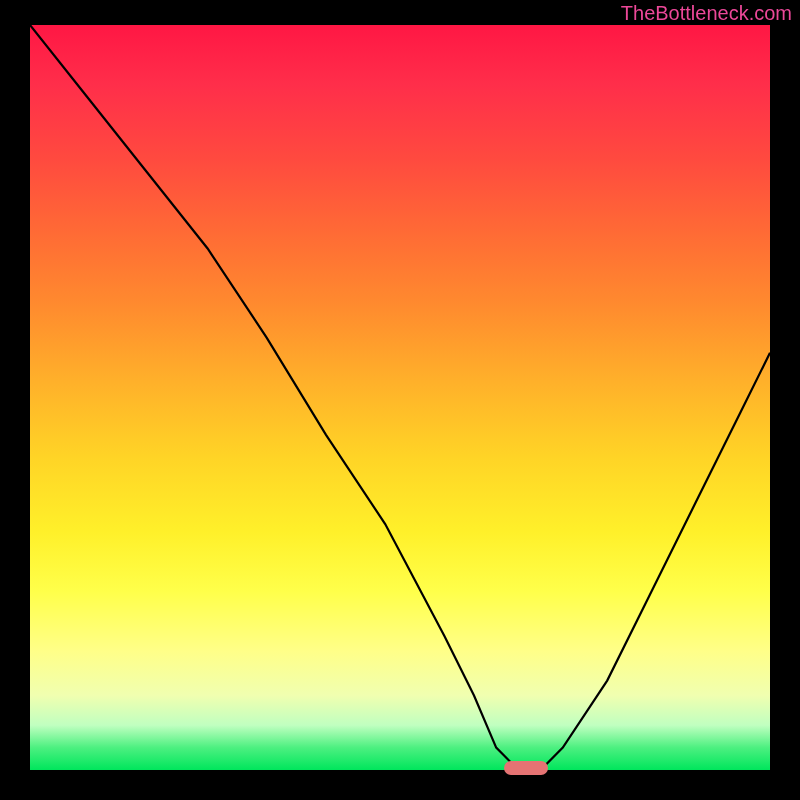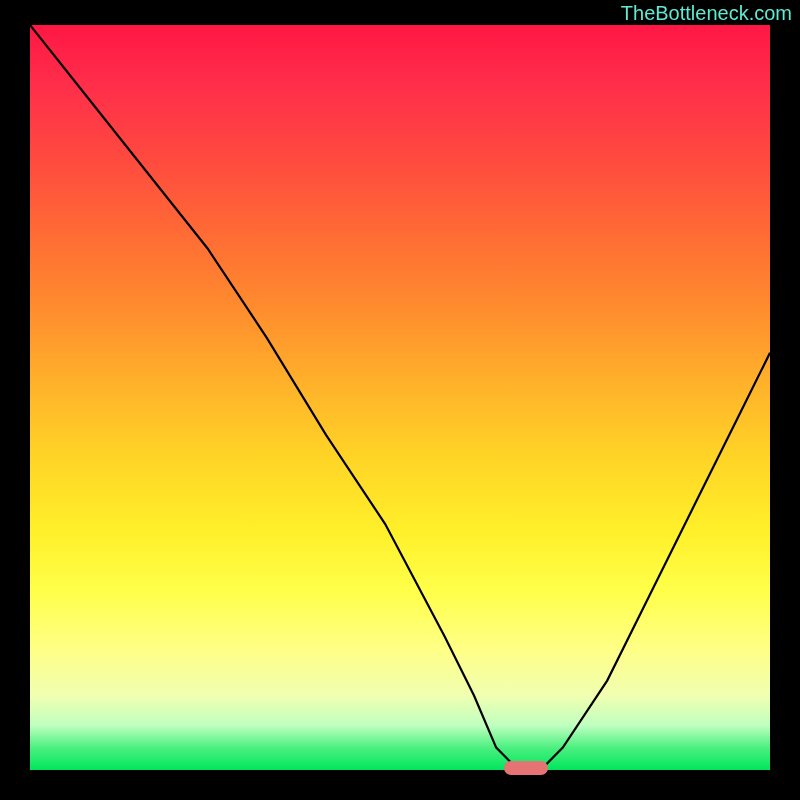--- a/index.html
+++ b/index.html
@@ -14,21 +14,21 @@
   .container {
     position: relative;
     width: 800px;
     height: 800px;
     background: #000;
   }
   .watermark {
     position: absolute;
     top: 2px;
     right: 8px;
-    color: #5eead4;
+    color: #ec4899;
     font-size: 20px;
     font-weight: 500;
     z-index: 10;
   }
   .plot-area {
     position: absolute;
     left: 30px;
     top: 25px;
     width: 740px;
     height: 745px;

